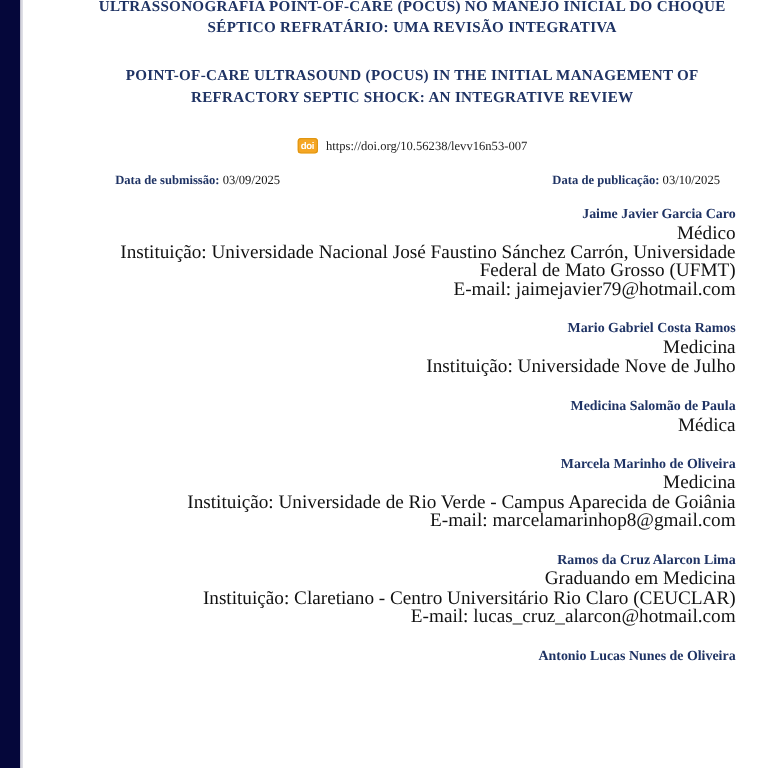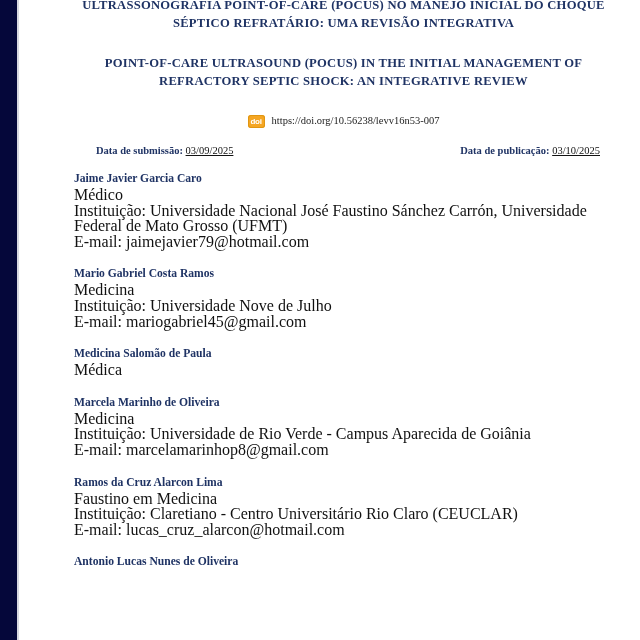--- a/index.html
+++ b/index.html
@@ -62,21 +62,21 @@
     letter-spacing: 0.25px;
   }
   .title-pt { margin: 0; }
   .title-en { margin: 23px 0 0 0; }
   .title-es { margin: 23px 0 0 0; }
 
   
   .doi-row {
     margin-top: 25px;
     display: flex;
-    align-items: flex-start;
+    align-items: flex-end;
     justify-content: center;
     gap: 7px;
   }
   .doi-badge {
     display: inline-block;
     width: 17px;
     height: 13px;
     border-radius: 3px;
     background: #f5a623;
     color: #ffffff;
@@ -104,28 +104,28 @@
     font-size: 10.5px;
   }
   .date-label {
     color: #1f3364;
     font-weight: bold;
     text-align: center;
   }
   .date-value {
     color: #111111;
     font-weight: normal;
-    text-decoration: underline;
   }
 
   
   .authors {
     margin-top: 15px;
   }
   .author {
+    text-align: right;
     margin-bottom: 17px;
   }
   .author-name {
     display: block;
     color: #1f3364;
     font-weight: bold;
     font-size: 11.6px;
     line-height: 16px;
   }
   .author-role,
@@ -173,38 +173,37 @@
         <span class="author-name">Jaime Javier Garcia Caro</span>
         <span class="author-role">Médico</span>
         <span class="author-institution">Instituição: Universidade Nacional José Faustino Sánchez Carrón, Universidade Federal de Mato Grosso (UFMT)</span>
         <span class="author-email">E-mail: jaimejavier79@hotmail.com</span>
       </div>
 
       <div class="author">
         <span class="author-name">Mario Gabriel Costa Ramos</span>
         <span class="author-role">Medicina</span>
         <span class="author-institution">Instituição: Universidade Nove de Julho</span>
-        <span class="author-email">E-mail: mariogabriel45@gmail.com</span>
       </div>
 
       <div class="author">
         <span class="author-name">Medicina Salomão de Paula</span>
         <span class="author-role">Médica</span>
       </div>
 
       <div class="author">
         <span class="author-name">Marcela Marinho de Oliveira</span>
         <span class="author-role">Medicina</span>
         <span class="author-institution">Instituição: Universidade de Rio Verde - Campus Aparecida de Goiânia</span>
         <span class="author-email">E-mail: marcelamarinhop8@gmail.com</span>
       </div>
 
       <div class="author">
         <span class="author-name">Ramos da Cruz Alarcon Lima</span>
-        <span class="author-role">Faustino em Medicina</span>
+        <span class="author-role">Graduando em Medicina</span>
         <span class="author-institution">Instituição: Claretiano - Centro Universitário Rio Claro (CEUCLAR)</span>
         <span class="author-email">E-mail: lucas_cruz_alarcon@hotmail.com</span>
       </div>
 
       <div class="author">
         <span class="author-name">Antonio Lucas Nunes de Oliveira</span>
 
       </div>
 
     </div>

